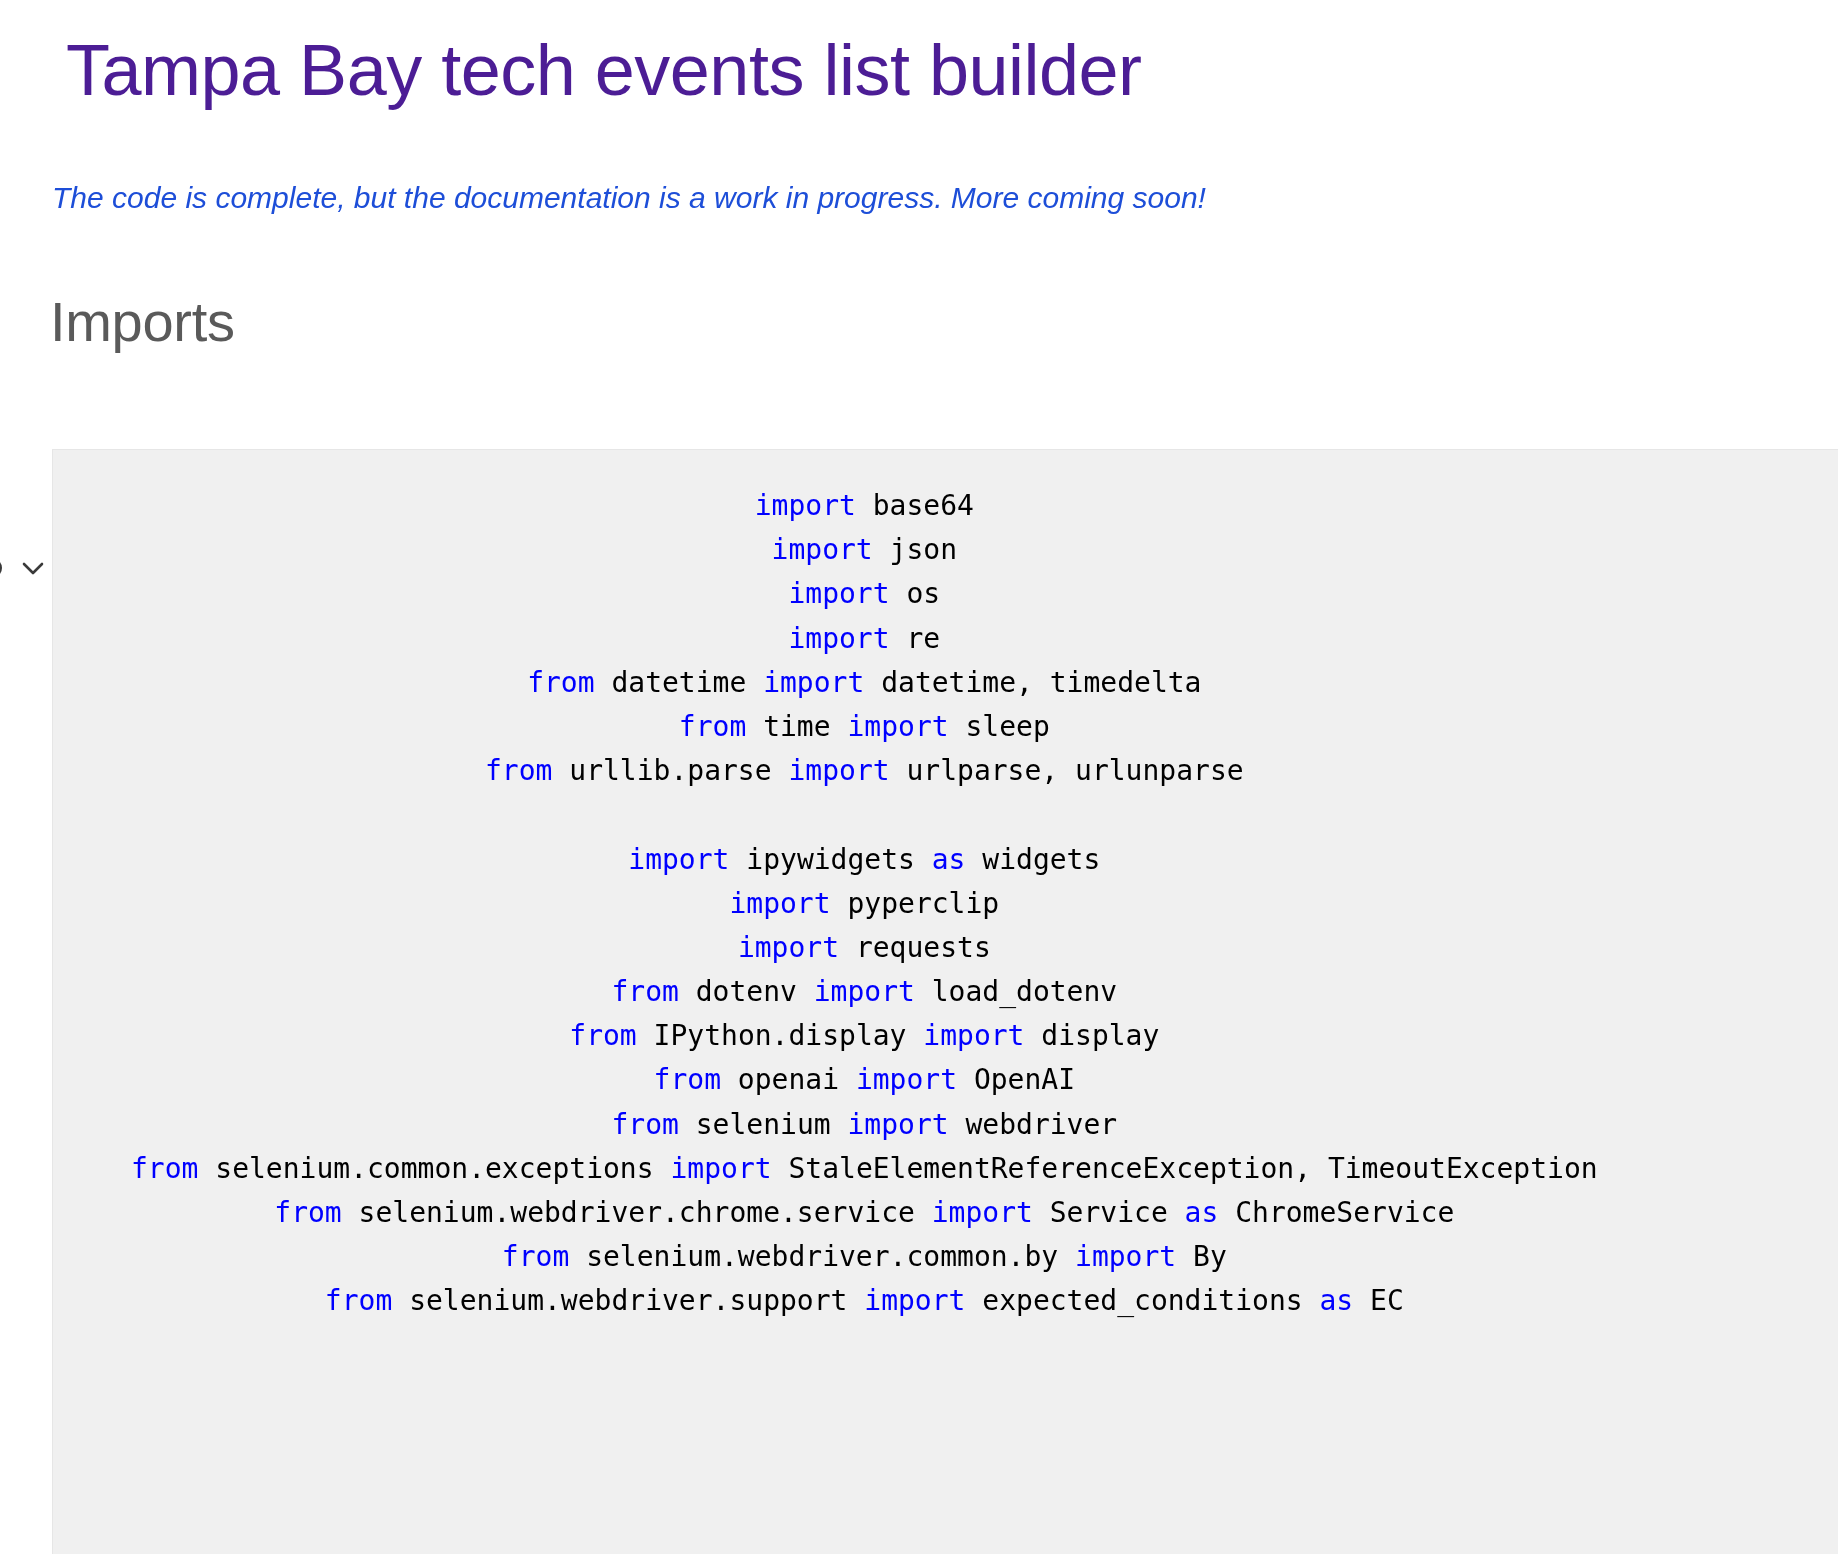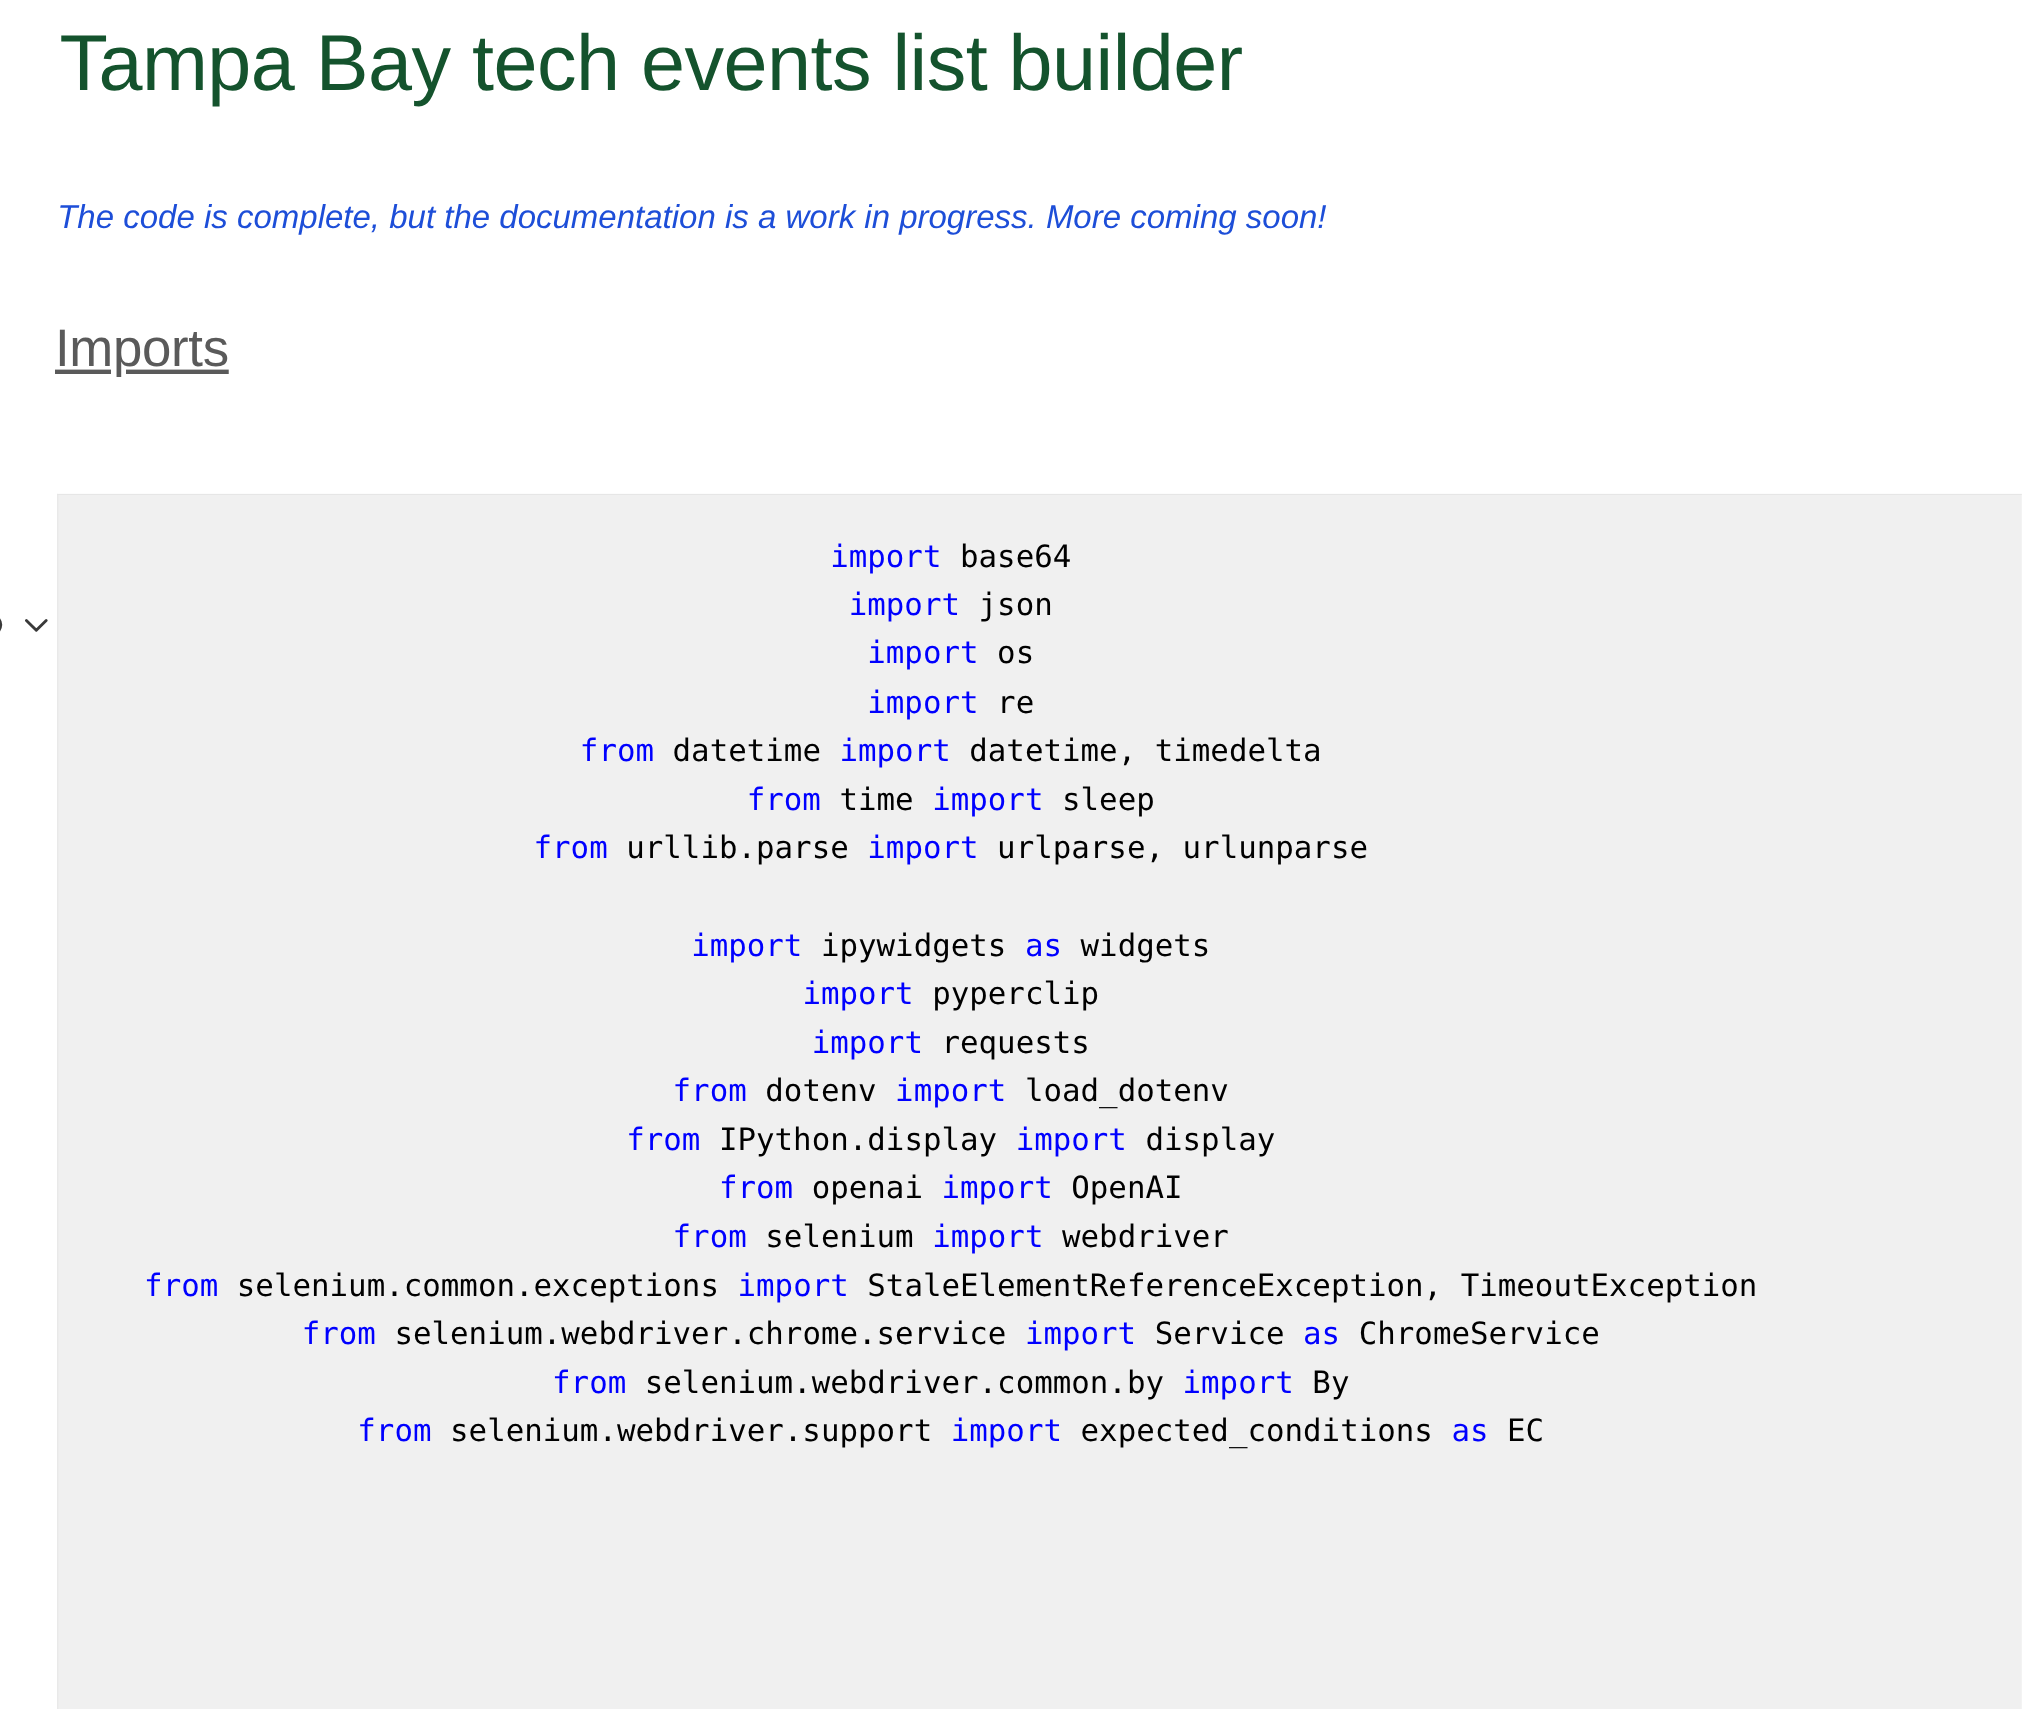--- a/index.html
+++ b/index.html
@@ -22,26 +22,26 @@
     width: 1838px;
     height: 1554px;
     background: #ffffff;
   }
 
   
   .doc-title {
     position: absolute;
     left: 50px;
     top: 14px;
-    margin: 4px;
+    margin: 16px;
     font-size: 72px;
     font-weight: 400;
     line-height: 1.12;
     letter-spacing: -0.5px;
-    color: #14532d;
+    color: #4c1d95;
     white-space: nowrap;
   }
 
   .doc-subtitle {
     position: absolute;
     left: 52px;
     top: 176px;
     margin: 0;
     font-size: 30px;
     font-style: italic;
@@ -49,27 +49,26 @@
     line-height: 1.45;
     color: #1d4ed8;
     white-space: nowrap;
   }
 
   .section-heading {
     position: absolute;
     left: 50px;
     top: 290px;
     margin: 0;
-    font-size: 48px;
+    font-size: 56px;
     font-weight: 400;
     line-height: 1.15;
     letter-spacing: -0.3px;
     color: #5a5a5a;
     white-space: nowrap;
-    text-decoration: underline;
   }
 
   
   .cell-gutter {
     position: absolute;
     left: -8px;
     top: 548px;
     width: 120px;
     height: 40px;
     display: flex;

